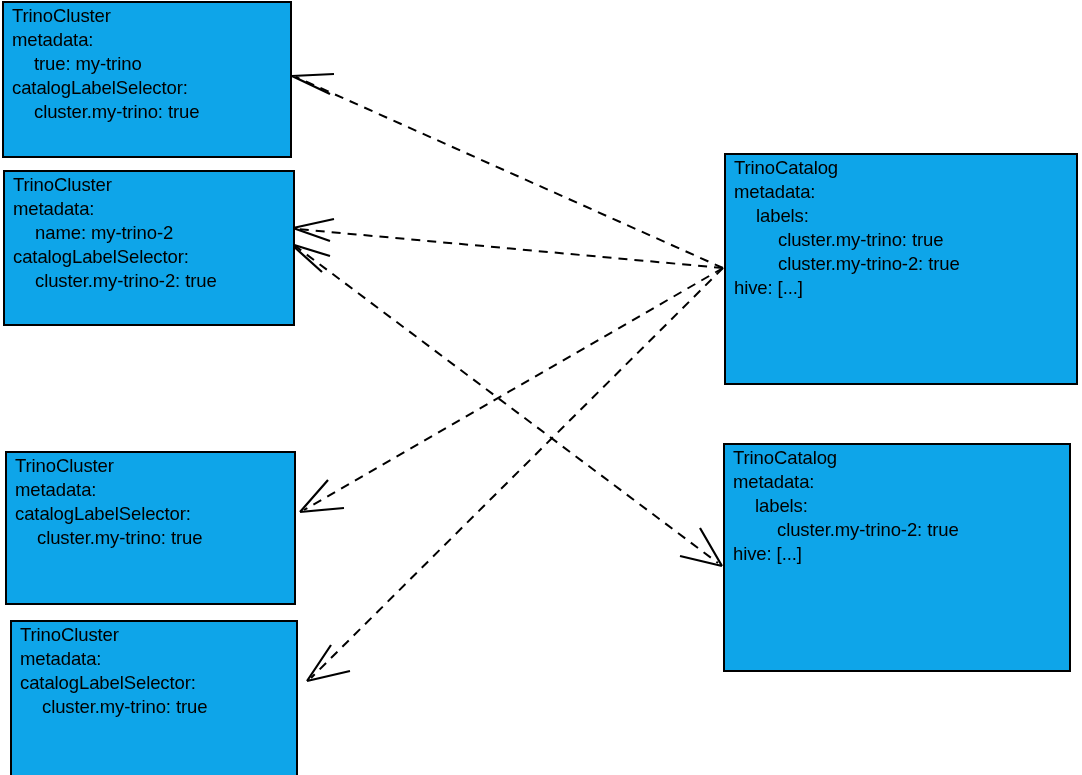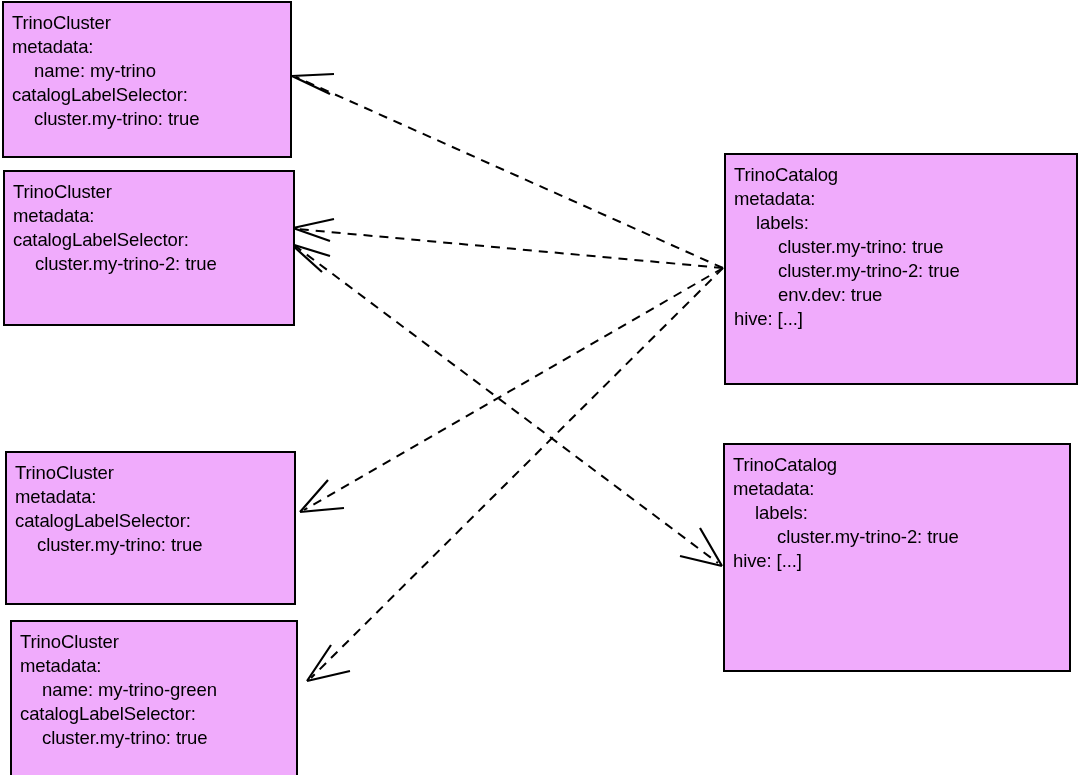--- a/index.html
+++ b/index.html
@@ -11,23 +11,23 @@
     position: relative;
     width: 1082px;
     height: 775px;
     background: #ffffff;
     overflow: hidden;
     font-family: "Liberation Sans", sans-serif;
   }
   .node {
     position: absolute;
     box-sizing: border-box;
-    background: #f0abfc;
+    background: #0ea5e9;
     border: 2px solid #000000;
-    padding: 8px 0 0 8px;
+    padding: 1px 0 0 8px;
     z-index: 2;
   }
   .node .line {
     font-size: 18.5px;
     line-height: 24px;
     color: #000000;
     white-space: pre;
     letter-spacing: -0.1px;
   }
   .node .ind1 { padding-left: 22px; }
@@ -87,54 +87,53 @@
     </g>
 
     <g>
       <path class="arrow-head" d="M 291,244 L 330,256 M 291,244 L 322,272"></path>
     </g>
   </svg>
 
   <div class="node" style="left:2px; top:1px; width:290px; height:157px;">
     <div class="line">TrinoCluster</div>
     <div class="line">metadata:</div>
-    <div class="line ind1">name: my-trino</div>
+    <div class="line ind1">true: my-trino</div>
     <div class="line">catalogLabelSelector:</div>
     <div class="line ind1">cluster.my-trino: true</div>
   </div>
 
   <div class="node" style="left:3px; top:170px; width:292px; height:156px;">
     <div class="line">TrinoCluster</div>
     <div class="line">metadata:</div>
+    <div class="line ind1">name: my-trino-2</div>
     <div class="line">catalogLabelSelector:</div>
     <div class="line ind1">cluster.my-trino-2: true</div>
   </div>
 
   <div class="node" style="left:5px; top:451px; width:291px; height:154px;">
     <div class="line">TrinoCluster</div>
     <div class="line">metadata:</div>
     <div class="line">catalogLabelSelector:</div>
     <div class="line ind1">cluster.my-trino: true</div>
   </div>
 
   <div class="node" style="left:10px; top:620px; width:288px; height:158px;">
     <div class="line">TrinoCluster</div>
     <div class="line">metadata:</div>
-    <div class="line ind1">name: my-trino-green</div>
     <div class="line">catalogLabelSelector:</div>
     <div class="line ind1">cluster.my-trino: true</div>
   </div>
 
   <div class="node" style="left:724px; top:153px; width:354px; height:232px;">
     <div class="line">TrinoCatalog</div>
     <div class="line">metadata:</div>
     <div class="line ind1">labels:</div>
     <div class="line ind2">cluster.my-trino: true</div>
     <div class="line ind2">cluster.my-trino-2: true</div>
-    <div class="line ind2">env.dev: true</div>
     <div class="line">hive: [...]</div>
   </div>
 
   <div class="node" style="left:723px; top:443px; width:348px; height:229px;">
     <div class="line">TrinoCatalog</div>
     <div class="line">metadata:</div>
     <div class="line ind1">labels:</div>
     <div class="line ind2">cluster.my-trino-2: true</div>
     <div class="line">hive: [...]</div>
   </div>

